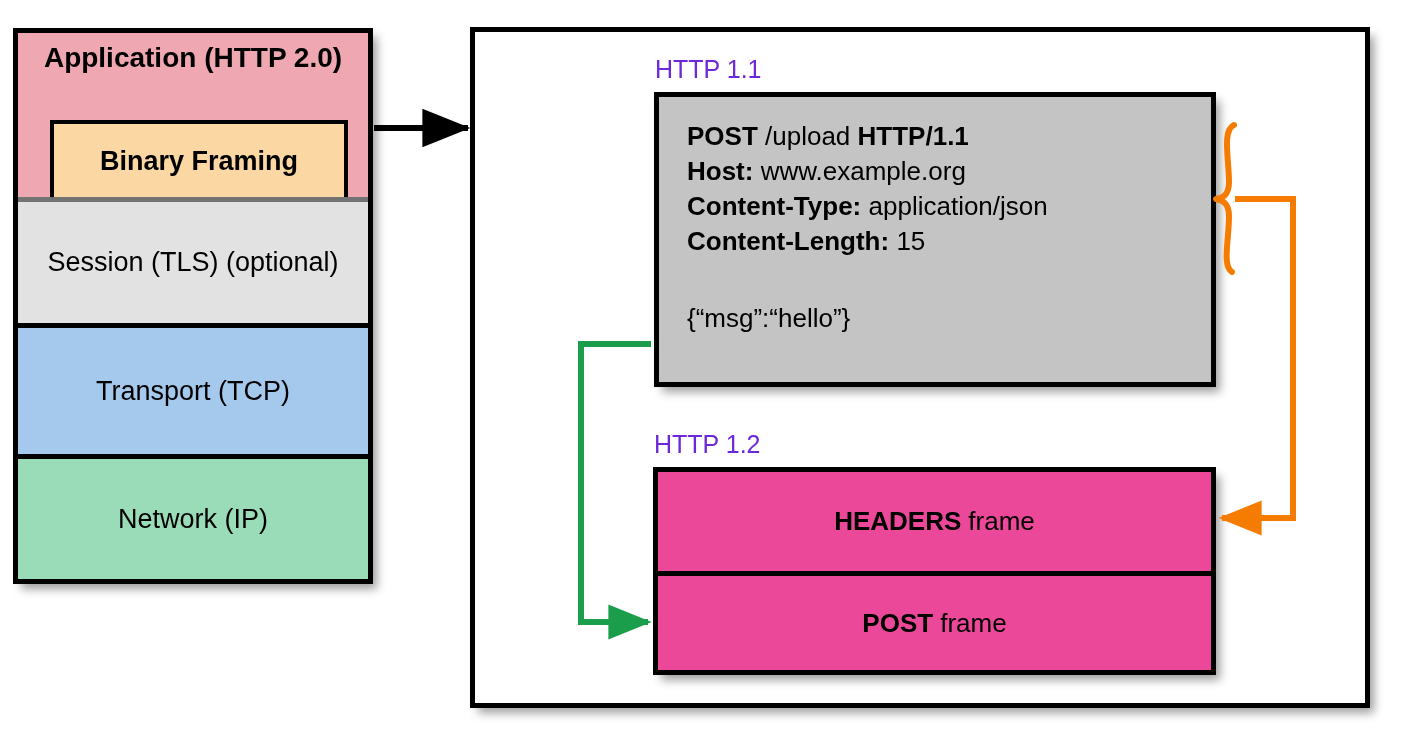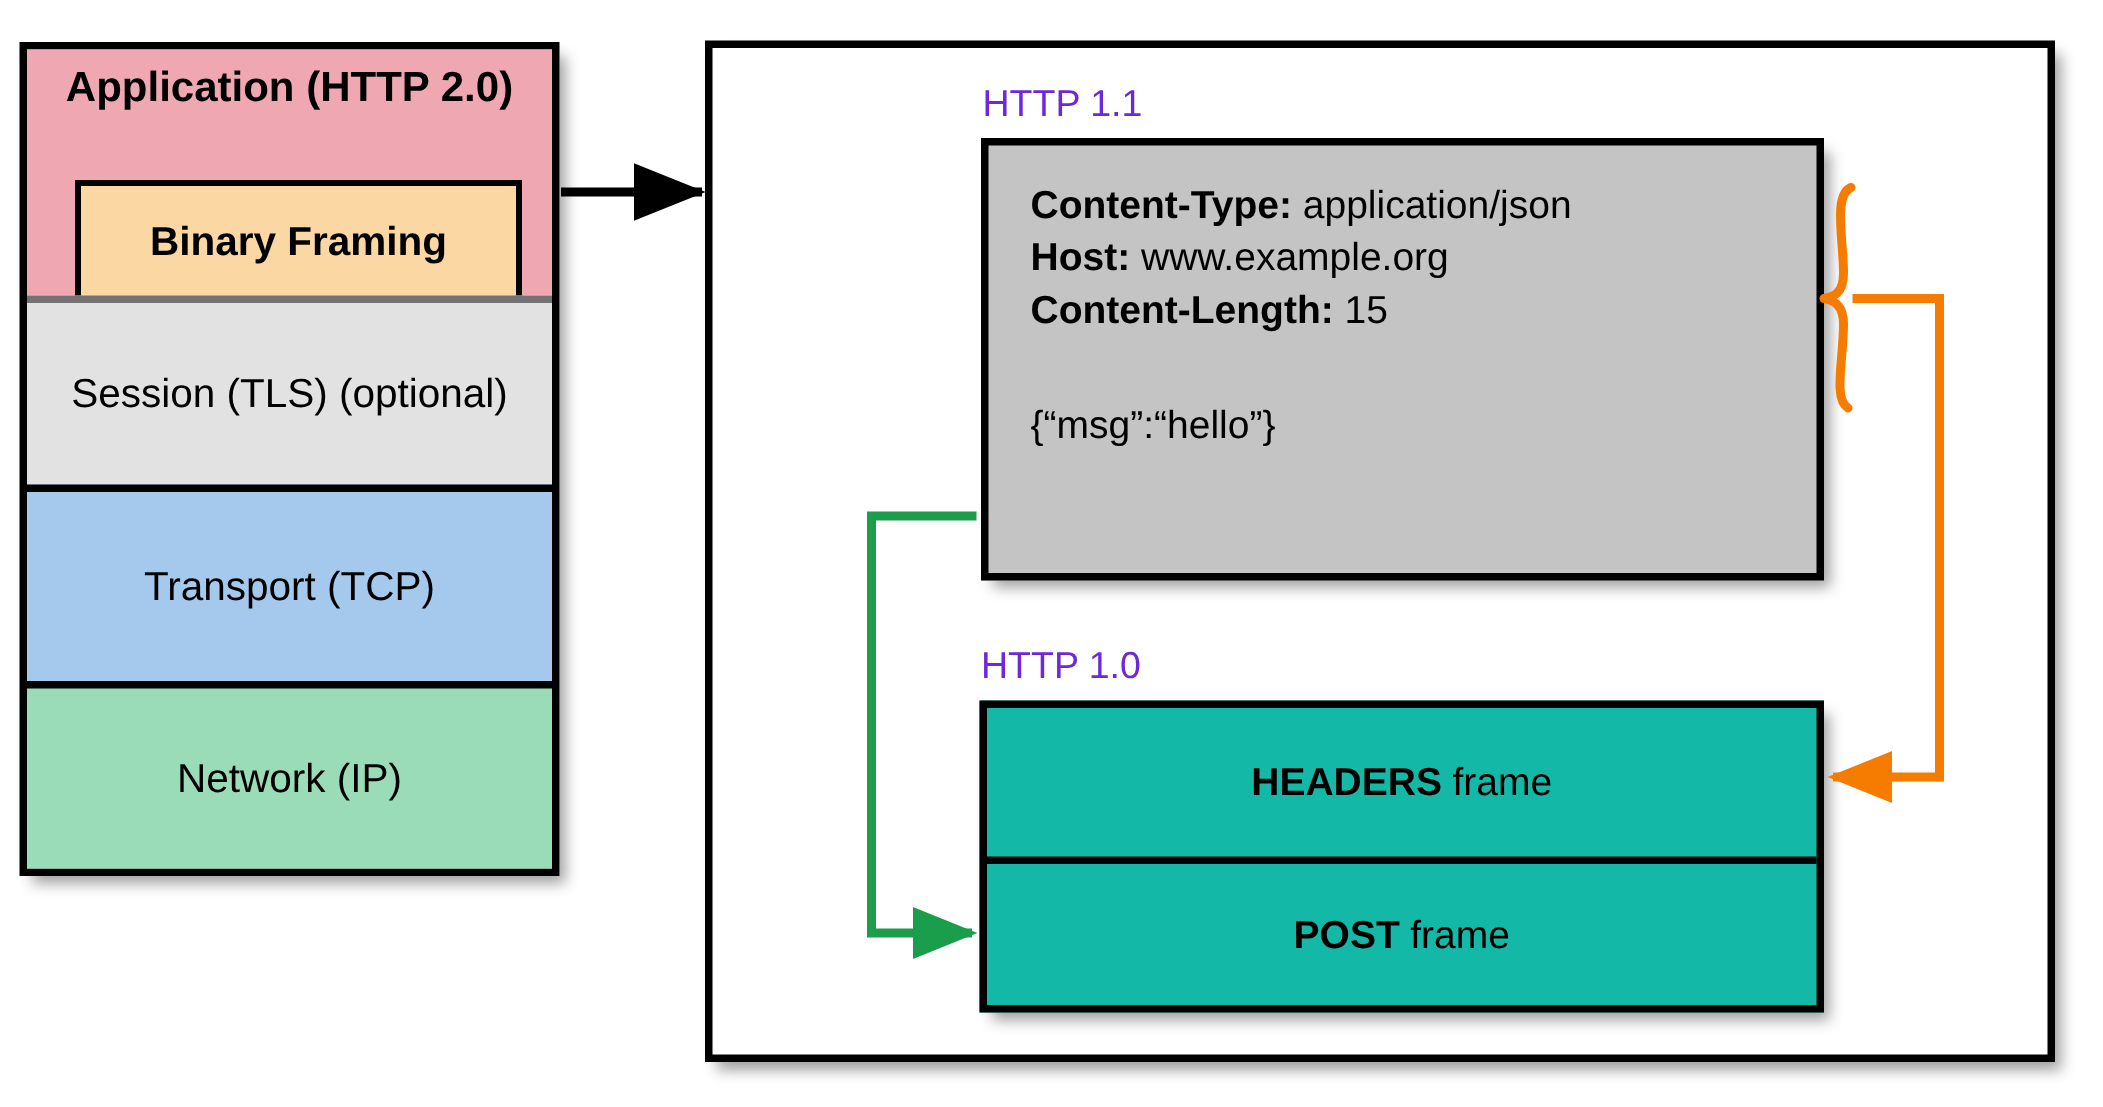--- a/index.html
+++ b/index.html
@@ -137,21 +137,21 @@
 
   
   #http20-frames {
     position: absolute;
     left: 653px;
     top: 467px;
     width: 563px;
     height: 208px;
     box-sizing: border-box;
     border: 5px solid #000000;
-    background: #14b8a6;
+    background: #ec4899;
   }
   .frame-row {
     position: absolute;
     left: 0;
     width: 100%;
     box-sizing: border-box;
     display: flex;
     align-items: center;
     justify-content: center;
     font-size: 26px;
@@ -203,35 +203,40 @@
       <span>Network (IP)</span>
     </div>
   </div>
 
   <div id="right-panel" class="shadow"></div>
 
   <div class="section-label" id="label-http11">HTTP 1.1</div>
 
   <div id="http11-message" class="shadow">
     <div class="msg-line">
+      <b>POST</b>
+      <span>/upload</span>
+      <b>HTTP/1.1</b>
+    </div>
+    <div class="msg-line">
+      <b>Host:</b>
+      <span>www.example.org</span>
+    </div>
+    <div class="msg-line">
       <b>Content-Type:</b>
       <span>application/json</span>
     </div>
     <div class="msg-line">
-      <b>Host:</b>
-      <span>www.example.org</span>
-    </div>
-    <div class="msg-line">
       <b>Content-Length:</b>
       <span>15</span>
     </div>
     <div class="msg-line" id="msg-body">{“msg”:“hello”}</div>
   </div>
 
-  <div class="section-label" id="label-http20">HTTP 1.0</div>
+  <div class="section-label" id="label-http20">HTTP 1.2</div>
 
   <div id="http20-frames" class="shadow">
     <div class="frame-row" id="frame-headers">
       <b>HEADERS</b>
       <span class="light">frame</span>
     </div>
     <div class="frame-row" id="frame-data">
       <b>POST</b>
       <span class="light">frame</span>
     </div>

